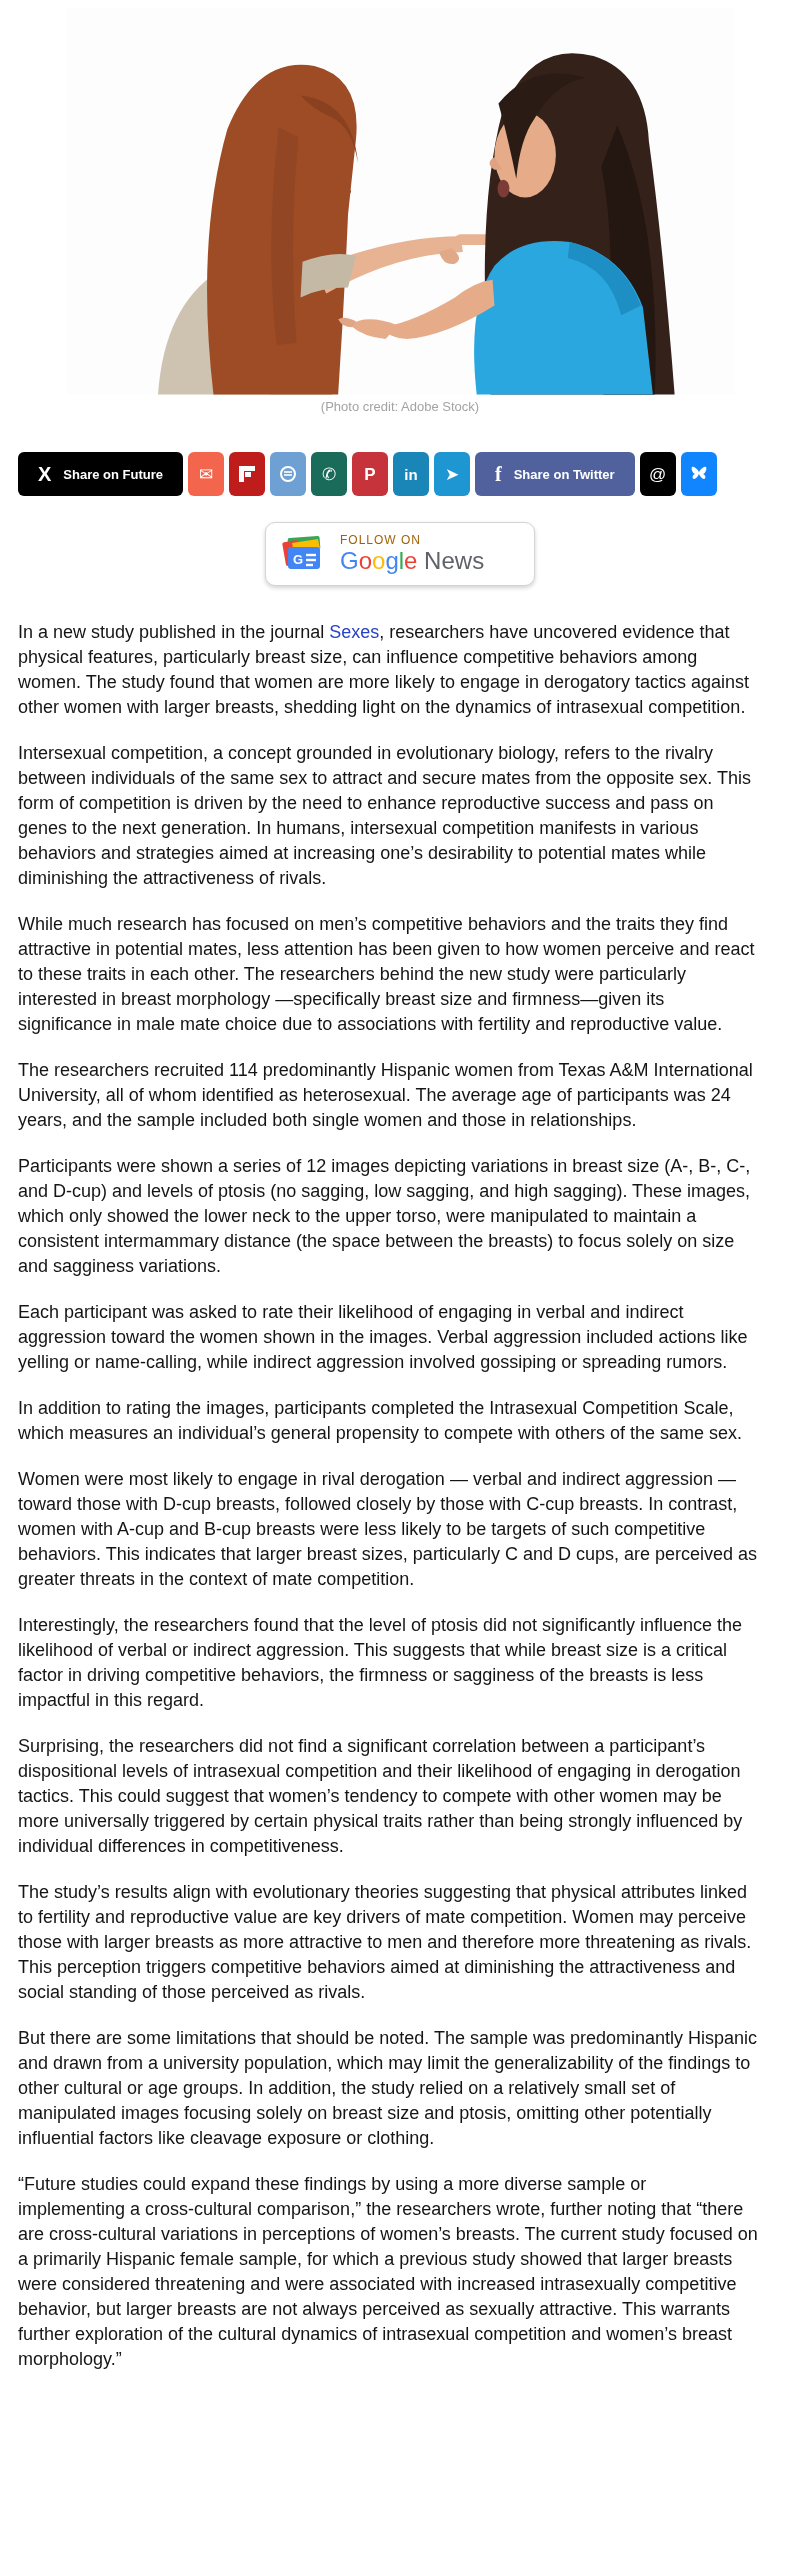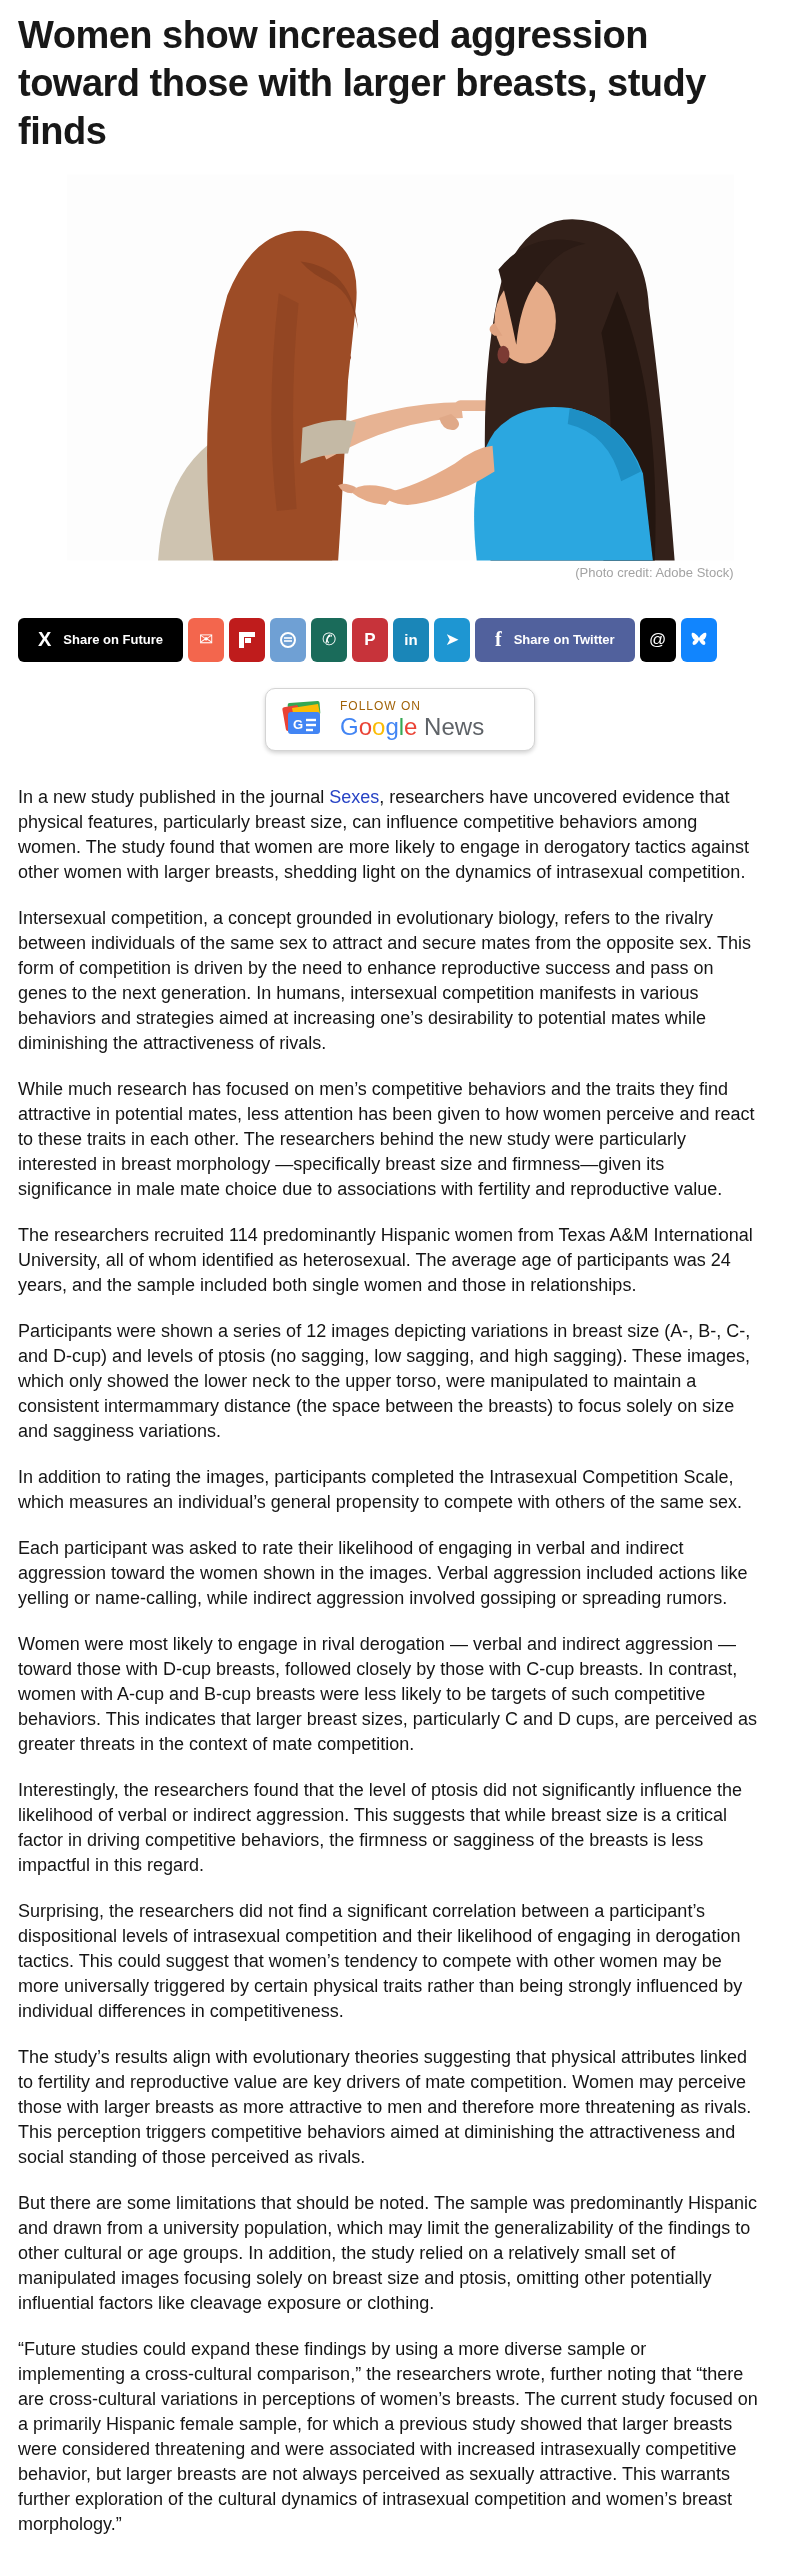--- a/index.html
+++ b/index.html
@@ -5,21 +5,21 @@
   html,body{margin:0;padding:0;background:#fff;}
   body{width:800px;font-family:"Liberation Sans","DejaVu Sans",sans-serif;color:#1a1a1a;}
   .page{padding:8px 18px 40px 18px;}
   h1.headline{font-size:38px;line-height:1.26;font-weight:700;color:#181818;margin:4px 0 18px 0;max-width:695px;letter-spacing:-0.5px;}
   .byline{font-size:15px;color:#97999b;margin:0 0 22px 0;}
   .byline .author{color:#0c4a7c;font-weight:700;text-decoration:none;}
   .byline .sep{margin:0 8px;color:#97999b;}
   .byline .category{color:#84878a;font-weight:700;text-decoration:none;}
   .hero-wrap{width:667px;margin:0 auto;text-align:center;}
   .hero-svg{display:block;width:667px;height:387px;}
-  .photo-credit{font-size:13px;color:#a3a3a3;text-align:right;margin:4px 0 0 0;}
+  .photo-credit{font-size:13px;color:#a3a3a3;text-align:center;margin:4px 0 0 0;}
   .share-row{display:flex;align-items:stretch;gap:5px;margin:38px 0 0 0;height:44px;}
   .share-btn{display:flex;align-items:center;justify-content:center;border:none;border-radius:6px;color:#fff;cursor:pointer;height:44px;padding:0;}
   .share-btn.wide{padding:0 20px;gap:12px;font-size:13px;font-weight:700;}
   .share-btn.small{width:36px;}
   .share-btn .glyph{font-size:17px;line-height:1;}
   .share-btn .xglyph{font-size:20px;font-weight:700;}
   .share-btn .fglyph{font-size:20px;font-weight:700;font-family:"Liberation Serif",serif;}
   .share-btn .inglyph{font-size:15px;font-weight:700;}
   .gnews-badge{display:flex;align-items:center;gap:14px;width:236px;margin:26px auto 0 auto;border:1px solid #d4d4d4;border-radius:10px;padding:10px 16px;box-shadow:0 2px 4px rgba(0,0,0,0.18);cursor:pointer;background:#fff;}
   .gnews-text .follow{font-size:12px;color:#a16207;letter-spacing:1px;}
@@ -29,21 +29,20 @@
   .article-body p{font-size:18px;line-height:25px;margin:0 0 21px 0;color:#151515;}
   a.body-link{color:#2743c5;text-decoration:none;}
   a.body-link.italic{}
   svg{display:block;}
 </style>
 </head>
 <body>
 
 <div class="page">
 
-  <h1 class="headline">Women show increased aggression toward those with larger breasts, study finds</h1>
 
 
   <div class="hero-wrap">
     <svg class="hero-svg" viewBox="0 0 674 390" aria-hidden="true">
       <rect width="674" height="390" fill="#fdfdfd"></rect>
 
       <g>
         <path d="M92 390 Q98 302 152 266 Q196 240 238 252 L268 390 Z" fill="#cec3b0"></path>
         <path d="M238 252 Q205 244 178 258 L205 390 L268 390 Z" fill="#c4b9a5"></path>
         <ellipse cx="240" cy="150" rx="42" ry="56" fill="#e9b99a"></ellipse>
@@ -139,22 +138,22 @@
       <div class="gnews-wordmark"><span class="gn-blue">G</span><span class="gn-red">o</span><span class="gn-yellow">o</span><span class="gn-blue">g</span><span class="gn-green">l</span><span class="gn-red">e</span><span class="gn-gray"> News</span></div>
     </div>
   </div>
 
   <div class="article-body">
     <p><span>In a new study published in the journal </span><a href="#" class="body-link italic">Sexes</a><span>, researchers have uncovered evidence that physical features, particularly breast size, can influence competitive behaviors among women. The study found that women are more likely to engage in derogatory tactics against other women with larger breasts, shedding light on the dynamics of intrasexual competition.</span></p>
     <p>Intersexual competition, a concept grounded in evolutionary biology, refers to the rivalry between individuals of the same sex to attract and secure mates from the opposite sex. This form of competition is driven by the need to enhance reproductive success and pass on genes to the next generation. In humans, intersexual competition manifests in various behaviors and strategies aimed at increasing one’s desirability to potential mates while diminishing the attractiveness of rivals.</p>
     <p>While much research has focused on men’s competitive behaviors and the traits they find attractive in potential mates, less attention has been given to how women perceive and react to these traits in each other. The researchers behind the new study were particularly interested in breast morphology —specifically breast size and firmness—given its significance in male mate choice due to associations with fertility and reproductive value.</p>
     <p>The researchers recruited 114 predominantly Hispanic women from Texas A&amp;M International University, all of whom identified as heterosexual. The average age of participants was 24 years, and the sample included both single women and those in relationships.</p>
     <p>Participants were shown a series of 12 images depicting variations in breast size (A-, B-, C-, and D-cup) and levels of ptosis (no sagging, low sagging, and high sagging). These images, which only showed the lower neck to the upper torso, were manipulated to maintain a consistent intermammary distance (the space between the breasts) to focus solely on size and sagginess variations.</p>
+    <p>Each participant was asked to rate their likelihood of engaging in verbal and indirect aggression toward the women shown in the images. Verbal aggression included actions like yelling or name-calling, while indirect aggression involved gossiping or spreading rumors.</p>
     <p>In addition to rating the images, participants completed the Intrasexual Competition Scale, which measures an individual’s general propensity to compete with others of the same sex.</p>
-    <p>Each participant was asked to rate their likelihood of engaging in verbal and indirect aggression toward the women shown in the images. Verbal aggression included actions like yelling or name-calling, while indirect aggression involved gossiping or spreading rumors.</p>
     <p>Women were most likely to engage in rival derogation — verbal and indirect aggression — toward those with D-cup breasts, followed closely by those with C-cup breasts. In contrast, women with A-cup and B-cup breasts were less likely to be targets of such competitive behaviors. This indicates that larger breast sizes, particularly C and D cups, are perceived as greater threats in the context of mate competition.</p>
     <p>Interestingly, the researchers found that the level of ptosis did not significantly influence the likelihood of verbal or indirect aggression. This suggests that while breast size is a critical factor in driving competitive behaviors, the firmness or sagginess of the breasts is less impactful in this regard.</p>
     <p>Surprising, the researchers did not find a significant correlation between a participant’s dispositional levels of intrasexual competition and their likelihood of engaging in derogation tactics. This could suggest that women’s tendency to compete with other women may be more universally triggered by certain physical traits rather than being strongly influenced by individual differences in competitiveness.</p>
     <p>The study’s results align with evolutionary theories suggesting that physical attributes linked to fertility and reproductive value are key drivers of mate competition. Women may perceive those with larger breasts as more attractive to men and therefore more threatening as rivals. This perception triggers competitive behaviors aimed at diminishing the attractiveness and social standing of those perceived as rivals.</p>
     <p>But there are some limitations that should be noted. The sample was predominantly Hispanic and drawn from a university population, which may limit the generalizability of the findings to other cultural or age groups. In addition, the study relied on a relatively small set of manipulated images focusing solely on breast size and ptosis, omitting other potentially influential factors like cleavage exposure or clothing.</p>
     <p>“Future studies could expand these findings by using a more diverse sample or implementing a cross-cultural comparison,” the researchers wrote, further noting that “there are cross-cultural variations in perceptions of women’s breasts. The current study focused on a primarily Hispanic female sample, for which a previous study showed that larger breasts were considered threatening and were associated with increased intrasexually competitive behavior, but larger breasts are not always perceived as sexually attractive. This warrants further exploration of the cultural dynamics of intrasexual competition and women’s breast morphology.”</p>
 
   </div>
 
 </div>

